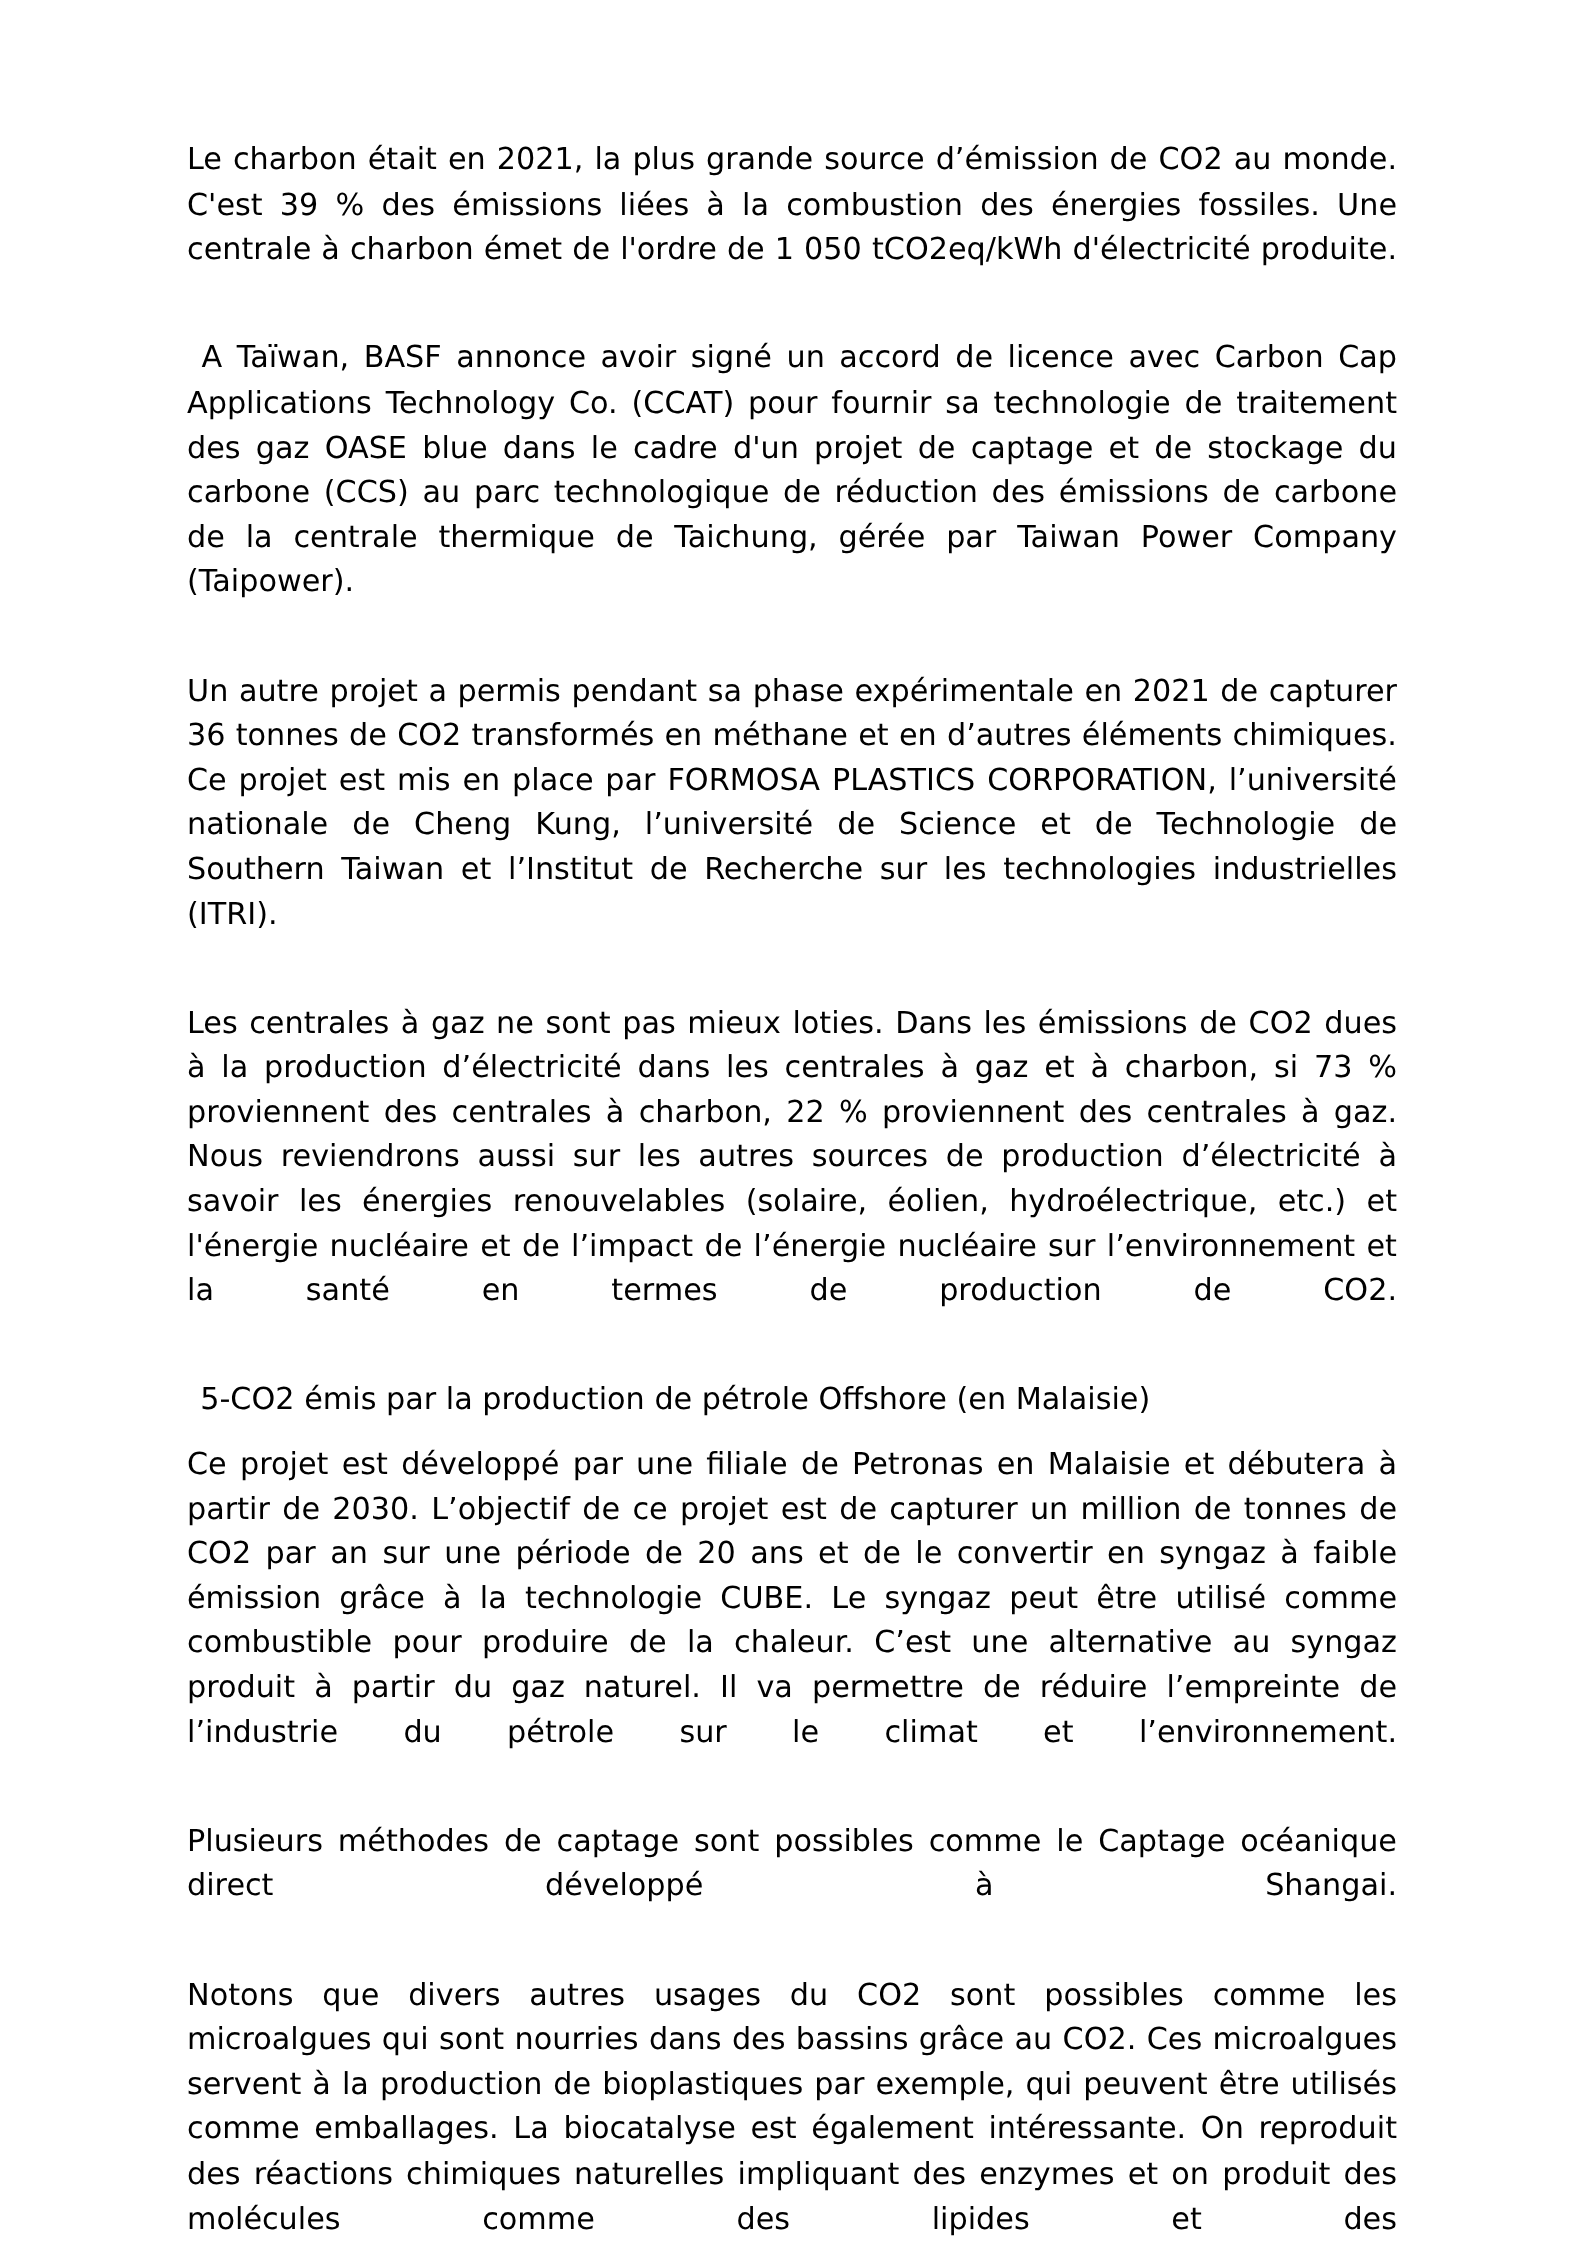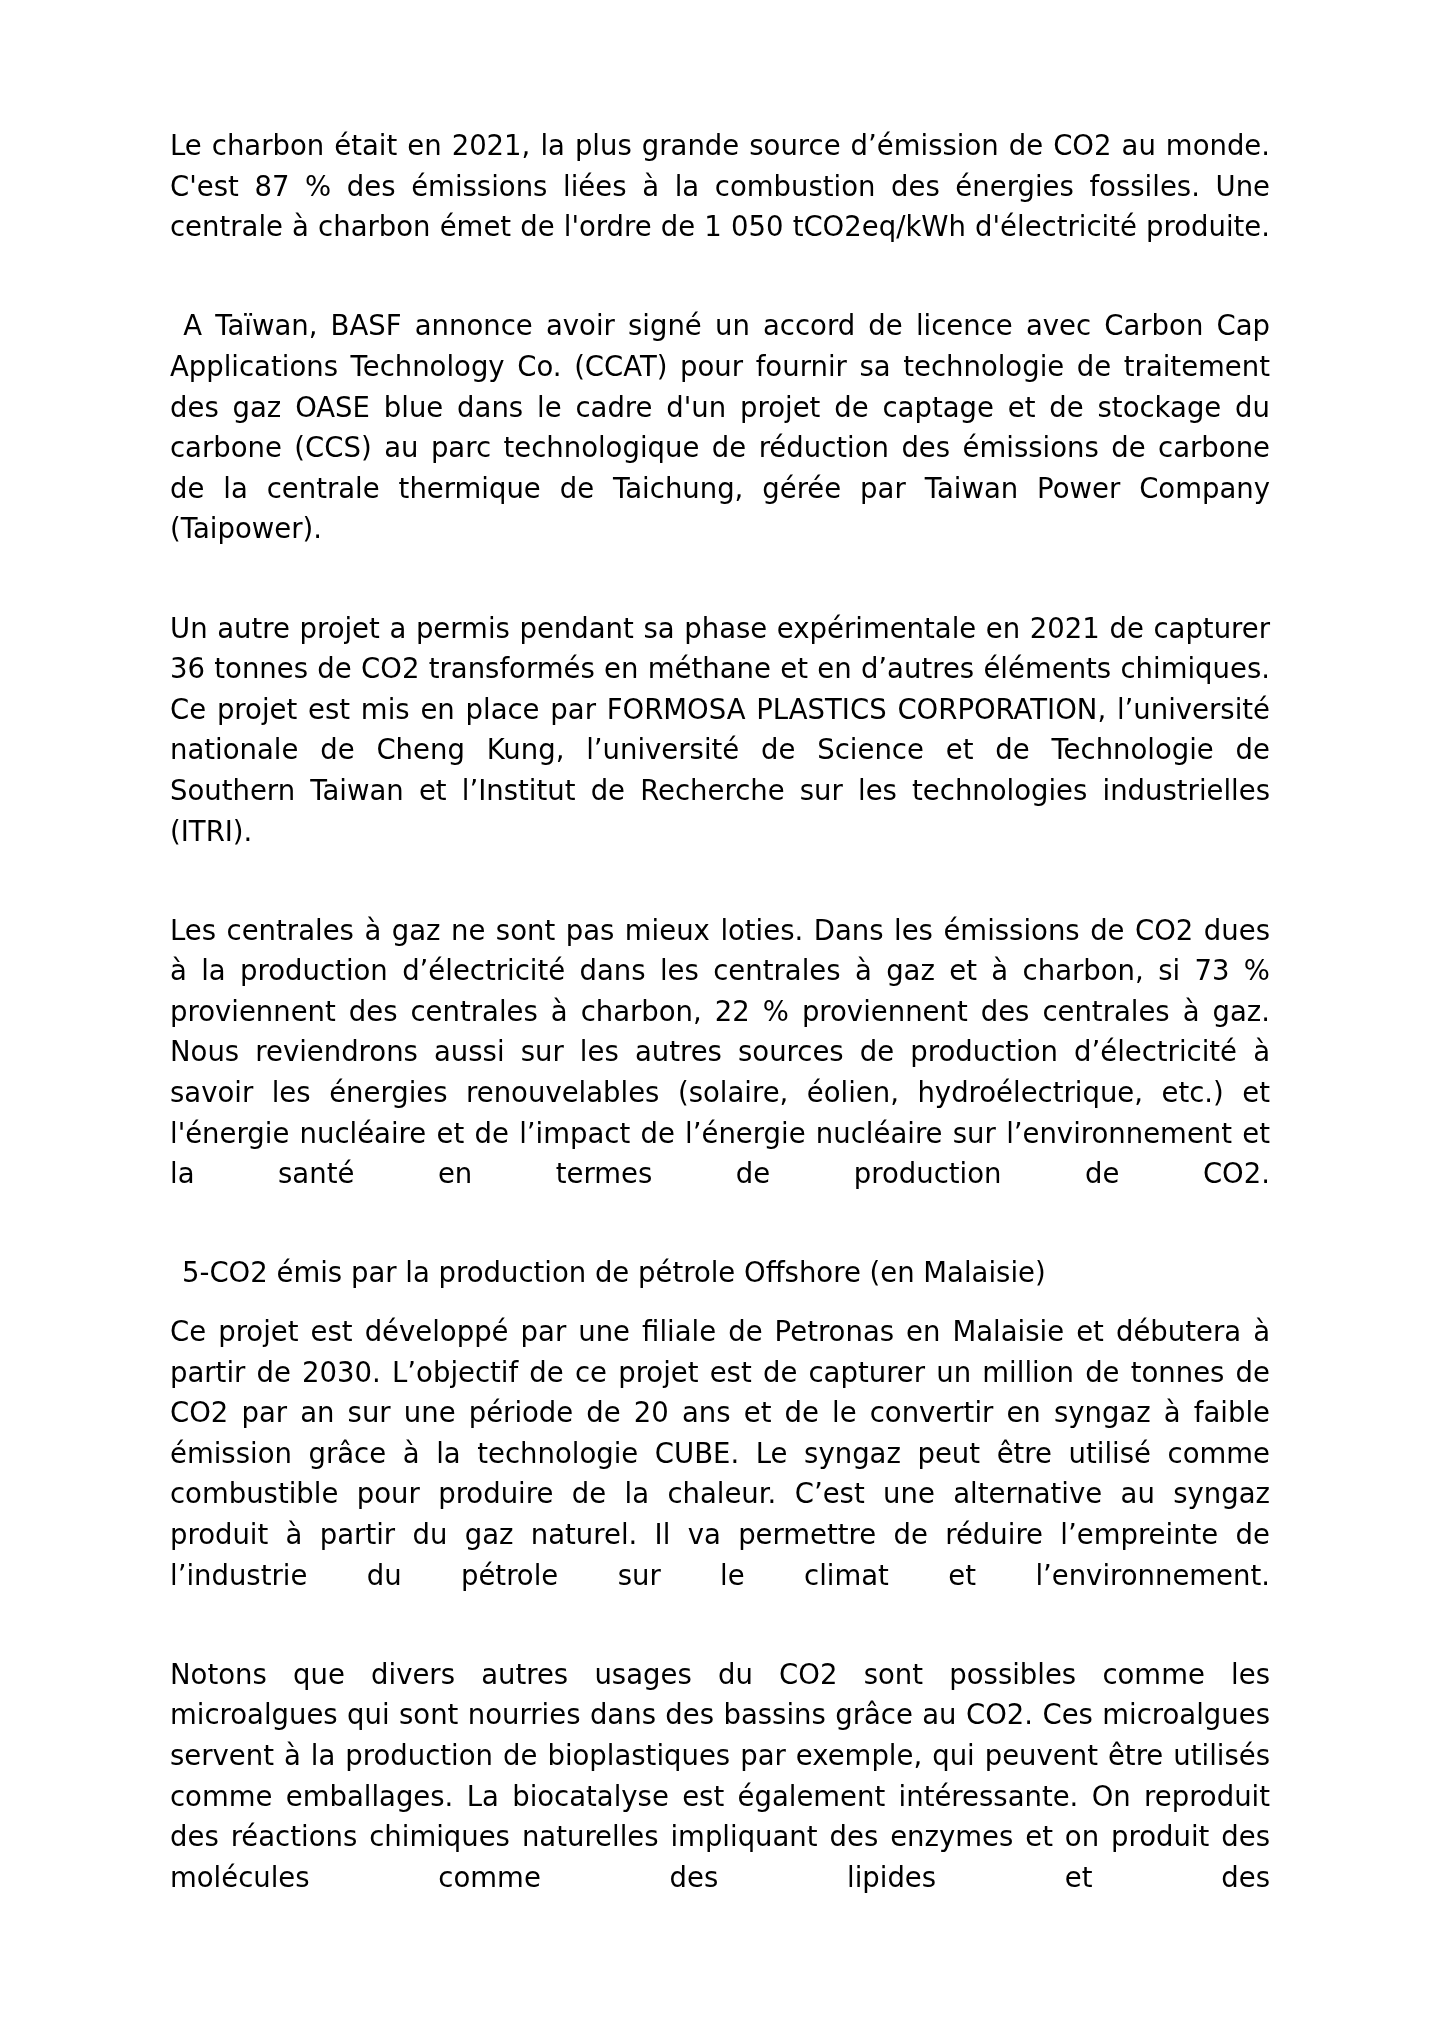--- a/index.html
+++ b/index.html
@@ -50,29 +50,30 @@
     line-height: 40.6px;
     text-align: left;
   }
 </style>
 </head>
 <body>
 
 <div class="page">
   <div class="doc-body">
 
-    <p class="para">Le charbon était en 2021, la plus grande source d’émission de CO2 au monde. C'est 87 % des émissions liées à la combustion des énergies fossiles. Une centrale à charbon émet de l'ordre de 1 050 tCO2eq/kWh d'électricité produite.</p>
+    <p class="para">Le charbon était en 2021, la plus grande source d’émission de CO2 au monde. C'est 39 % des émissions liées à la combustion des énergies fossiles. Une centrale à charbon émet de l'ordre de 1 050 tCO2eq/kWh d'électricité produite.</p>
 
     <p class="para"> A Taïwan, BASF annonce avoir signé un accord de licence avec Carbon Cap Applications Technology Co. (CCAT) pour fournir sa technologie de traitement des gaz OASE blue dans le cadre d'un projet de captage et de stockage du carbone (CCS) au parc technologique de réduction des émissions de carbone de la centrale thermique de Taichung, gérée par Taiwan Power Company (Taipower).</p>
 
     <p class="para">Un autre projet a permis pendant sa phase expérimentale en 2021 de capturer   36 tonnes de CO2 transformés en méthane et en d’autres éléments chimiques. Ce projet est mis en place par FORMOSA PLASTICS CORPORATION, l’université nationale de Cheng Kung, l’université de Science et de Technologie de Southern Taiwan et l’Institut de Recherche sur les technologies industrielles (ITRI).</p>
 
     <p class="para">Les centrales à gaz ne sont pas mieux loties. Dans les émissions de CO2 dues à la production d’électricité dans les centrales à gaz et à charbon, si 73 % proviennent des centrales à charbon, 22 % proviennent des centrales à gaz. Nous reviendrons aussi sur les autres sources de production d’électricité à savoir les énergies renouvelables (solaire, éolien, hydroélectrique, etc.) et l'énergie nucléaire et de l’impact de l’énergie nucléaire sur l’environnement et la santé en termes de production de CO2.</p>
 
     <p class="heading">5-CO2 émis par la production de pétrole Offshore (en Malaisie)</p>
 
     <p class="para">Ce projet est développé par une filiale de Petronas en Malaisie et débutera à partir de 2030. L’objectif de ce projet est de capturer un million de tonnes de CO2 par an sur une période de 20 ans et de le convertir en syngaz à faible émission grâce à la technologie CUBE. Le syngaz peut être utilisé comme combustible pour produire de la chaleur. C’est une alternative au syngaz produit à partir du gaz naturel. Il va permettre de réduire l’empreinte de l’industrie du pétrole sur le climat et l’environnement.</p>
 
+    <p class="para">Plusieurs méthodes de captage sont possibles comme le Captage océanique direct développé à Shangai.</p>
 
     <p class="para">Notons que divers autres usages du CO2 sont possibles comme les microalgues qui sont nourries dans des bassins grâce au CO2. Ces microalgues servent à la production de bioplastiques par exemple, qui peuvent être utilisés comme emballages. La biocatalyse est également intéressante. On reproduit des réactions chimiques naturelles impliquant des enzymes et on produit des molécules comme des lipides et des</p>
 
   </div>
 </div>
 
 </body></html>

